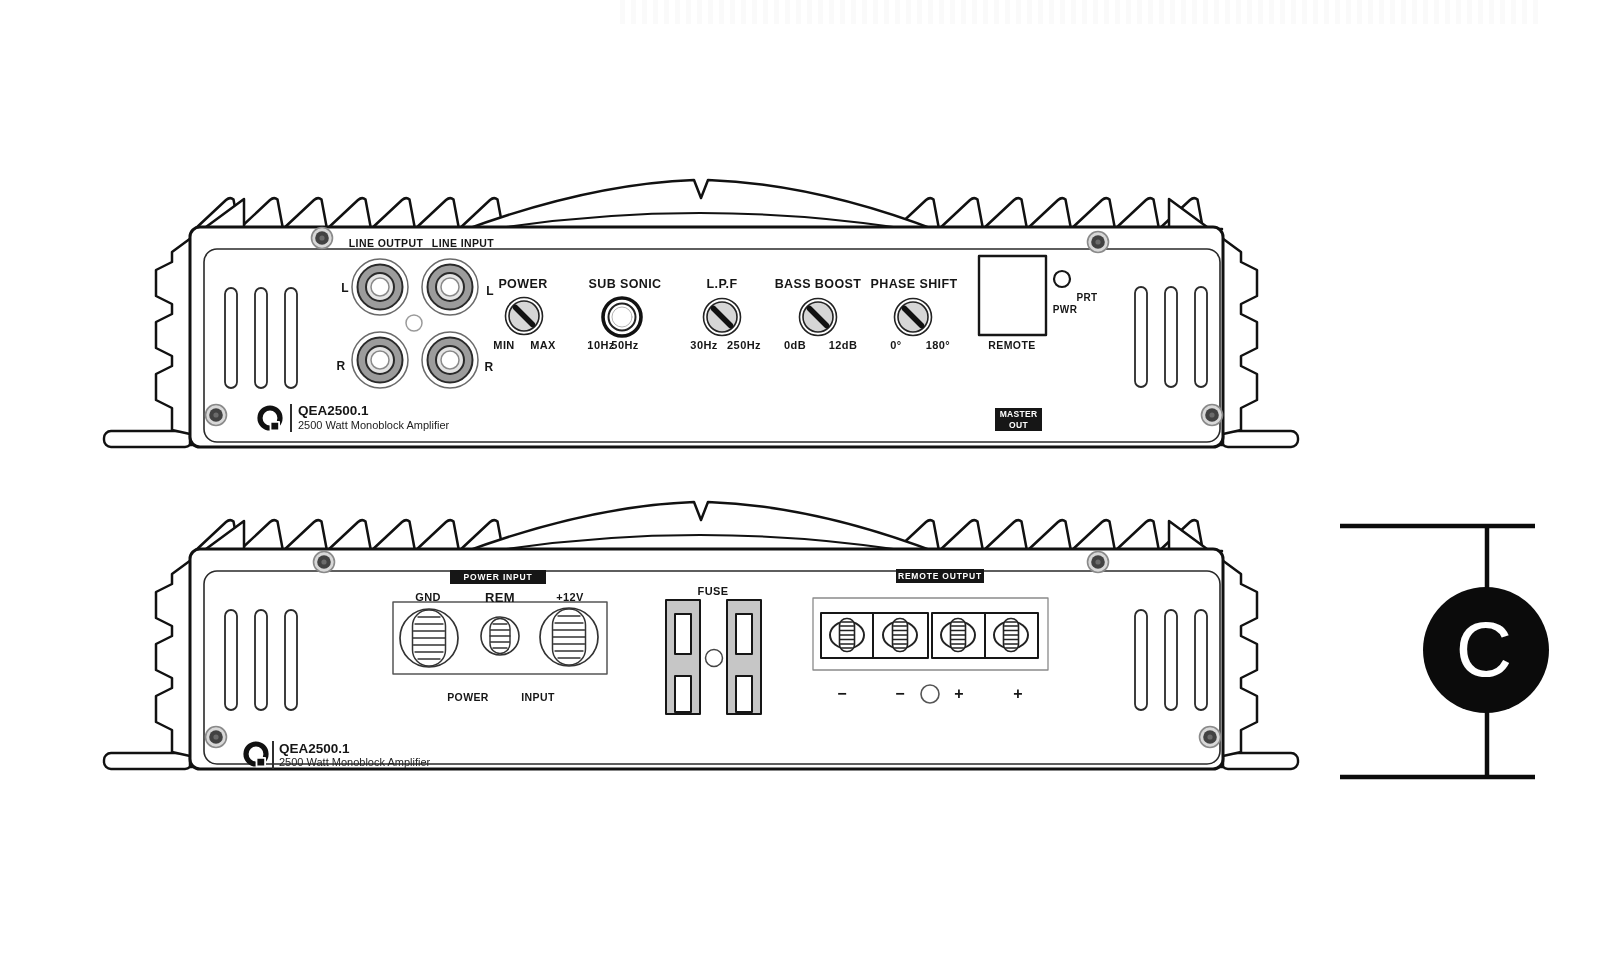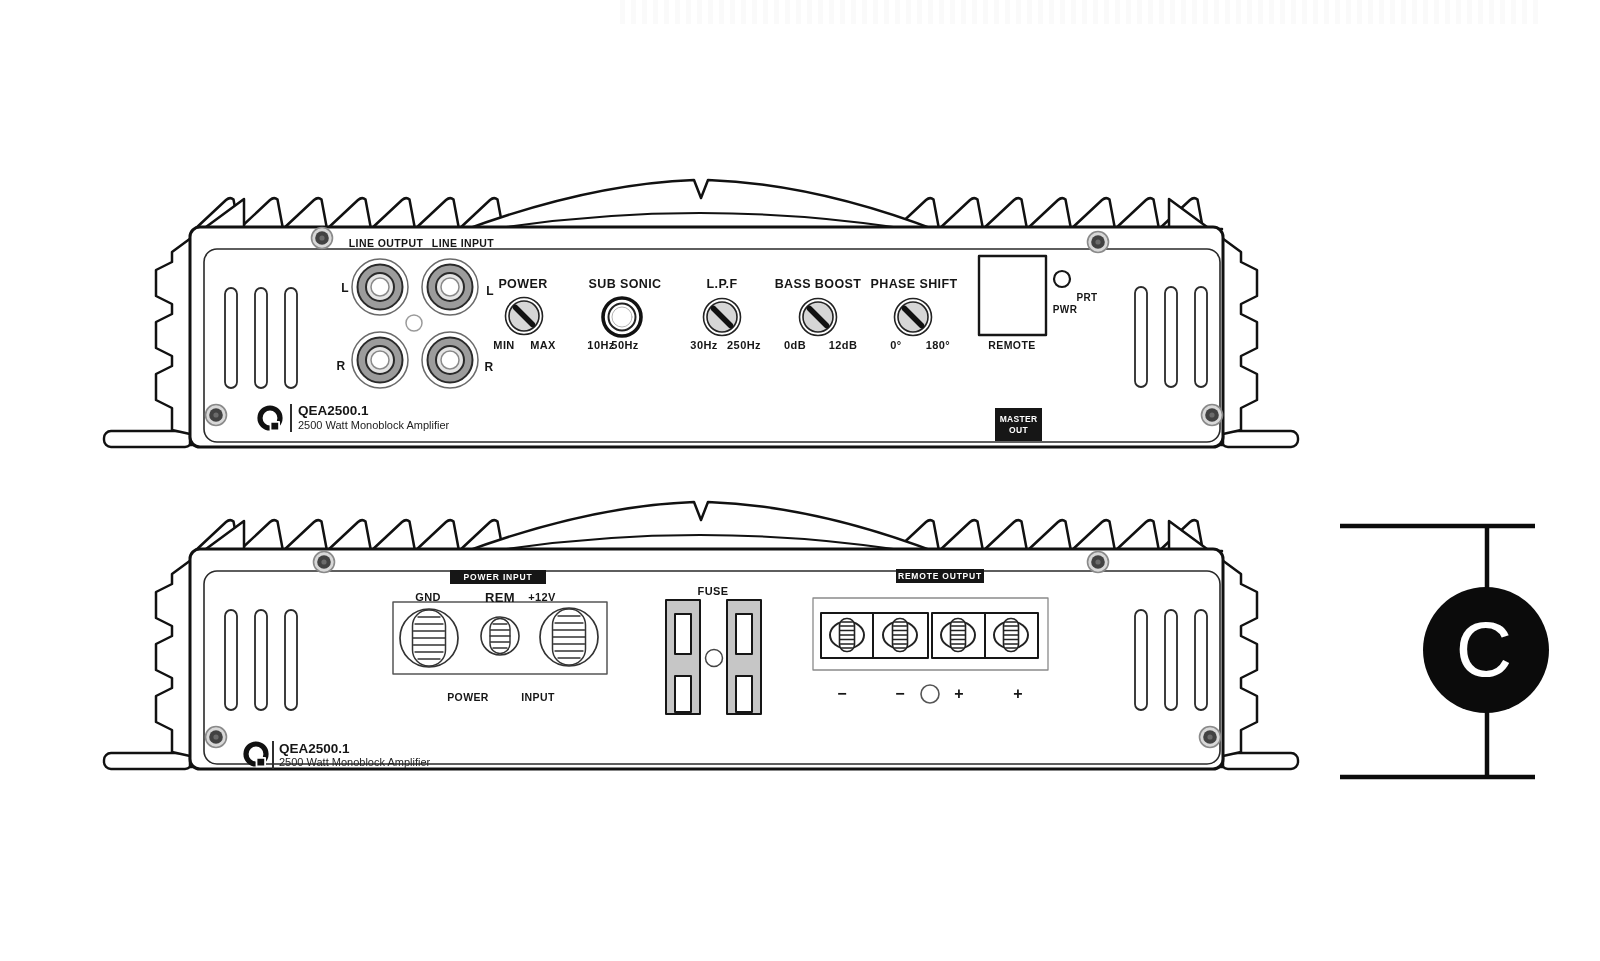--- a/index.html
+++ b/index.html
@@ -224,33 +224,33 @@
   <div class="t" style="left:843px;top:345px;font-size:11px;">12dB</div>
 
   <div class="t" style="left:914px;top:284px;font-size:12.5px;">PHASE SHIFT</div>
   <div class="t" style="left:896px;top:345px;font-size:11px;">0°</div>
   <div class="t" style="left:938px;top:345px;font-size:11px;">180°</div>
 
   <div class="t" style="left:1012px;top:345px;font-size:10.5px;">REMOTE</div>
   <div class="t" style="left:1087px;top:297px;font-size:10px;">PRT</div>
   <div class="t" style="left:1065px;top:309px;font-size:10px;">PWR</div>
 
-  <div class="badge-block" style="left:995px;top:408px;width:47px;height:33px;font-size:8.5px;line-height:10.5px;letter-spacing:.3px;">
+  <div class="badge-block" style="left:995px;top:408px;width:47px;height:23px;font-size:8.5px;line-height:10.5px;letter-spacing:.3px;">
     <span>MASTER</span>
     <span>OUT</span>
   </div>
 
   <div class="divider" style="left:290px;top:404px;height:28px;"></div>
   <div class="tl" style="left:298px;top:410px;font-size:13.5px;font-weight:bold;">QEA2500.1</div>
   <div class="tl" style="left:298px;top:425px;font-size:11px;color:#222;">2500 Watt Monoblock Amplifier</div>
 
   <div class="badge" style="left:498px;top:577px;width:96px;height:14px;font-size:8.5px;letter-spacing:.8px;">POWER INPUT</div>
   <div class="t" style="left:428px;top:597px;font-size:11px;">GND</div>
   <div class="t" style="left:500px;top:597px;font-size:13px;">REM</div>
-  <div class="t" style="left:542px;top:597px;font-size:11px;text-align:right;">+12V</div>
+  <div class="t" style="left:570px;top:597px;font-size:11px;text-align:right;">+12V</div>
   <div class="t" style="left:468px;top:697px;font-size:10.5px;">POWER</div>
   <div class="t" style="left:538px;top:697px;font-size:10.5px;">INPUT</div>
 
   <div class="t" style="left:713px;top:591px;font-size:11px;">FUSE</div>
 
   <div class="badge" style="left:940px;top:576px;width:88px;height:14px;font-size:8.5px;letter-spacing:.8px;">REMOTE OUTPUT</div>
   <div class="t" style="left:842px;top:694px;font-size:16px;">−</div>
   <div class="t" style="left:900px;top:694px;font-size:16px;">−</div>
   <div class="t" style="left:959px;top:694px;font-size:16px;">+</div>
   <div class="t" style="left:1018px;top:694px;font-size:16px;">+</div>

